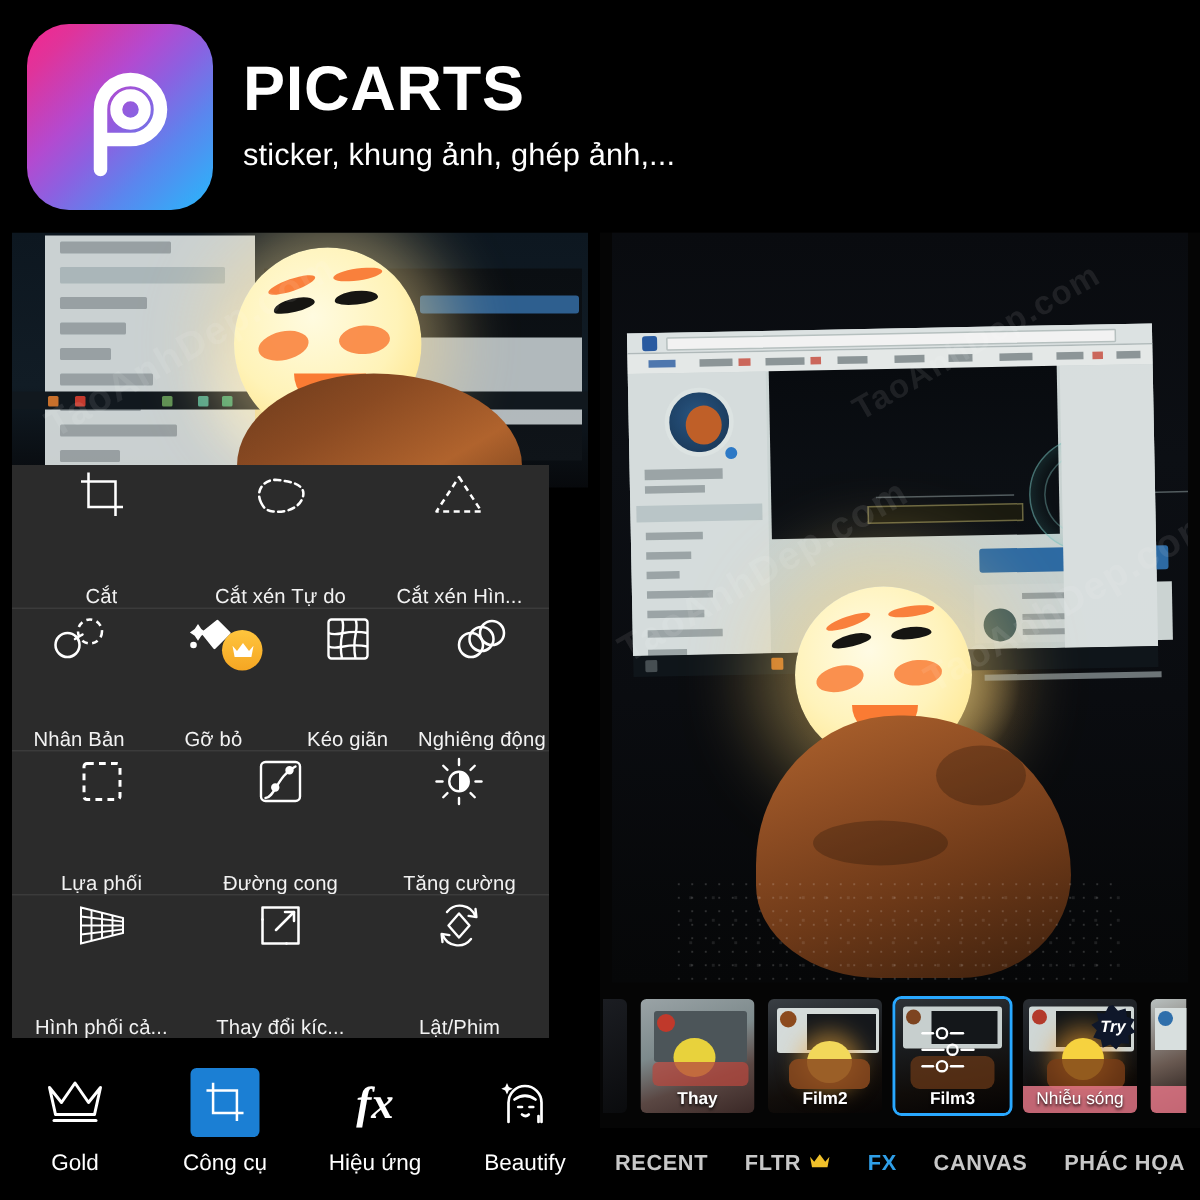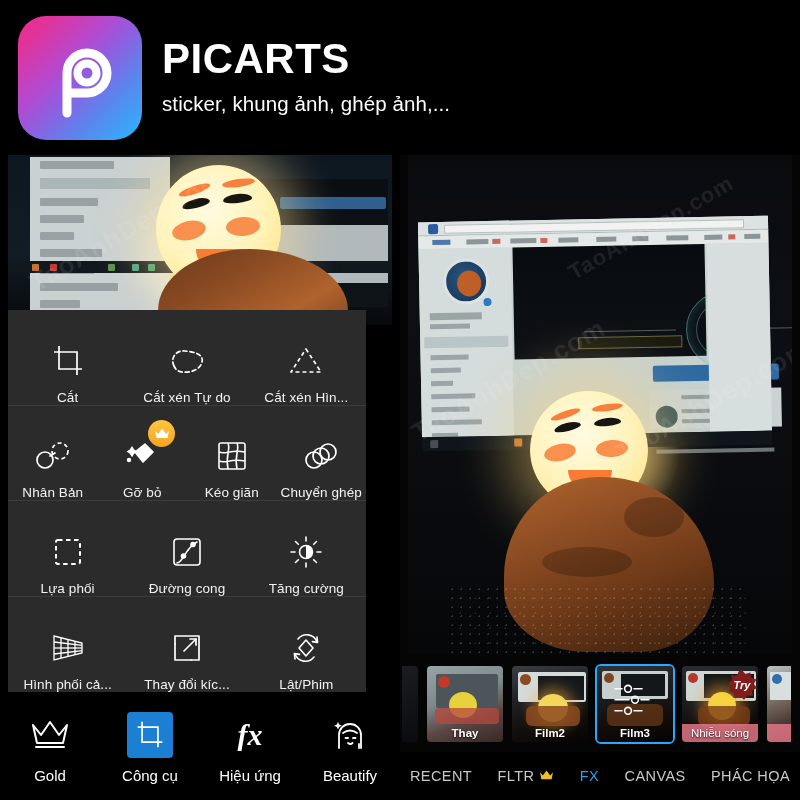--- a/index.html
+++ b/index.html
@@ -99,21 +99,21 @@
   .tools-panel {
     position: absolute; left: 8px; top: 155px; width: 358px; height: 382px;
     background: #2b2b2b;
   }
   .tool-row {
     display: flex; height: 95.5px; border-bottom: 1px solid #3b3b3b;
   }
   .tool-row:last-child { border-bottom: none; }
   .tool-cell {
     flex: 1 1 0; display: flex; flex-direction: column; align-items: center;
-    justify-content: flex-end; position: relative; min-width: 0; padding: 0 2px;
+    justify-content: space-between; position: relative; min-width: 0; padding: 0 2px;
   }
   .tool-icon { width: 42px; height: 40px; display: flex; align-items: center; justify-content: center; }
   .tool-label {
     color: #f2f2f2; font-size: 13.5px; margin-top: 9px; white-space: nowrap;
     overflow: hidden; text-overflow: clip; letter-spacing: .1px;
   }
   .crown-badge {
     position: absolute; left: 50%; top: 14px; margin-left: 6px;
     width: 27px; height: 27px; border-radius: 50%;
     background: linear-gradient(180deg,#ffc53d 0%,#f5a623 100%);
@@ -237,38 +237,38 @@
   .thumb.selected { border-color: #29a8ff; }
   .th-img { position:absolute; inset:0; }
   .th-label {
     position: absolute; left: 0; right: 0; bottom: 0; height: 18px;
     color: #fff; font-size: 11.5px; display: flex; align-items: center; justify-content: center;
     text-shadow: 0 1px 2px rgba(0,0,0,.9); font-weight: bold; white-space: nowrap;
   }
   .th-label.pink { background: rgba(226,118,134,.85); font-weight: normal; }
   .try-badge {
     position: absolute; right: 1px; top: 4px; width: 30px; height: 30px;
-    background: #7f1d1d; color: #fff; font-size: 11px; font-style: italic; font-weight: bold;
+    background: #0f172a; color: #fff; font-size: 11px; font-style: italic; font-weight: bold;
     display: flex; align-items: center; justify-content: center;
     clip-path: polygon(50% 0%,61% 13%,78% 8%,81% 26%,98% 32%,89% 47%,100% 60%,84% 68%,86% 86%,68% 85%,57% 99%,44% 88%,27% 95%,23% 77%,6% 72%,14% 56%,2% 44%,18% 35%,14% 17%,32% 19%,40% 3%);
   }
   .fx-overlay {
     position:absolute; left:50%; top:50%; transform:translate(-50%,-58%);
     width:52px; height:40px;
   }
 
   
   .tab-bar {
     position: absolute; left: 0; bottom: 0; width: 400px; height: 48px;
     display: flex; align-items: center; justify-content: space-between;
     padding: 0 10px; background: #000;
   }
   .tab {
     color: #c8c8c8; font-size: 14.5px; letter-spacing: .4px; white-space: nowrap;
-    display: flex; align-items: center; gap: 5px;
+    display: flex; align-items: center; gap: 5px; font-weight: bold;
   }
   .tab.active { color: #2f9fe8; }
   .crown-mini { display:inline-block; }
 
   .wm {
     position: absolute; color: rgba(255,255,255,.085); font-size: 26px;
     font-weight: bold; letter-spacing: 1px; transform: rotate(-30deg);
     pointer-events: none; white-space: nowrap; user-select: none;
   }
 </style>
@@ -400,21 +400,21 @@
             <div class="tool-label">Kéo giãn</div>
           </div>
           <div class="tool-cell">
             <div class="tool-icon">
               <svg width="38" height="30" viewBox="0 0 38 30" fill="none" stroke="#fff" stroke-width="1.7">
                 <circle cx="12" cy="19" r="8"></circle>
                 <circle cx="19" cy="15" r="8"></circle>
                 <circle cx="26" cy="11" r="8"></circle>
               </svg>
             </div>
-            <div class="tool-label">Chuyển ghép</div>
+            <div class="tool-label">Nghiêng động</div>
           </div>
         </div>
 
         <div class="tool-row">
           <div class="tool-cell">
             <div class="tool-icon">
               <svg width="32" height="32" viewBox="0 0 32 32" fill="none" stroke="#fff" stroke-width="2" stroke-dasharray="4.5 3.5">
                 <rect x="4" y="4" width="24" height="24" rx="2"></rect>
               </svg>
             </div>

